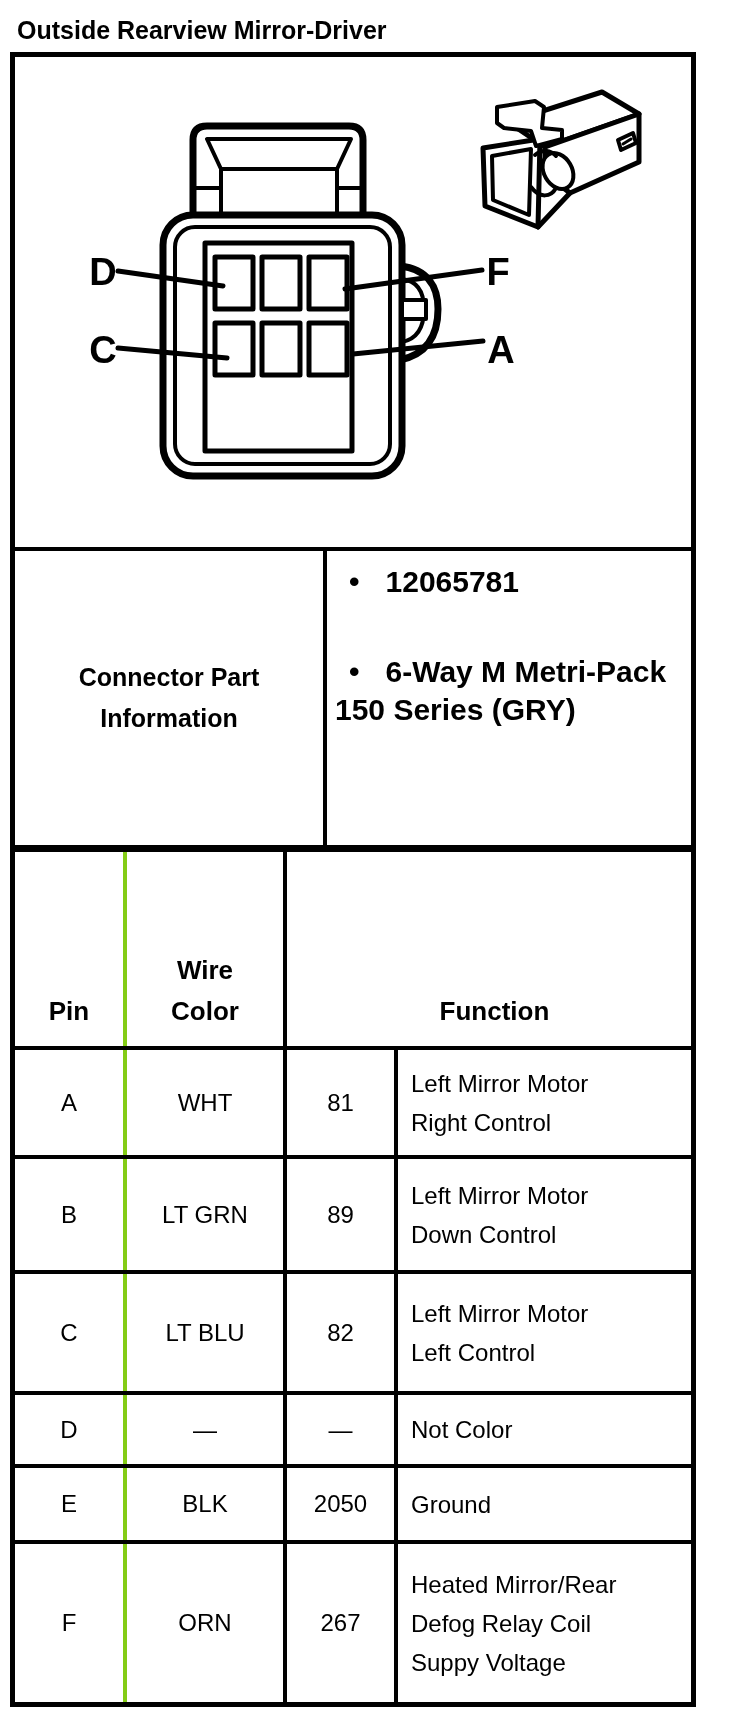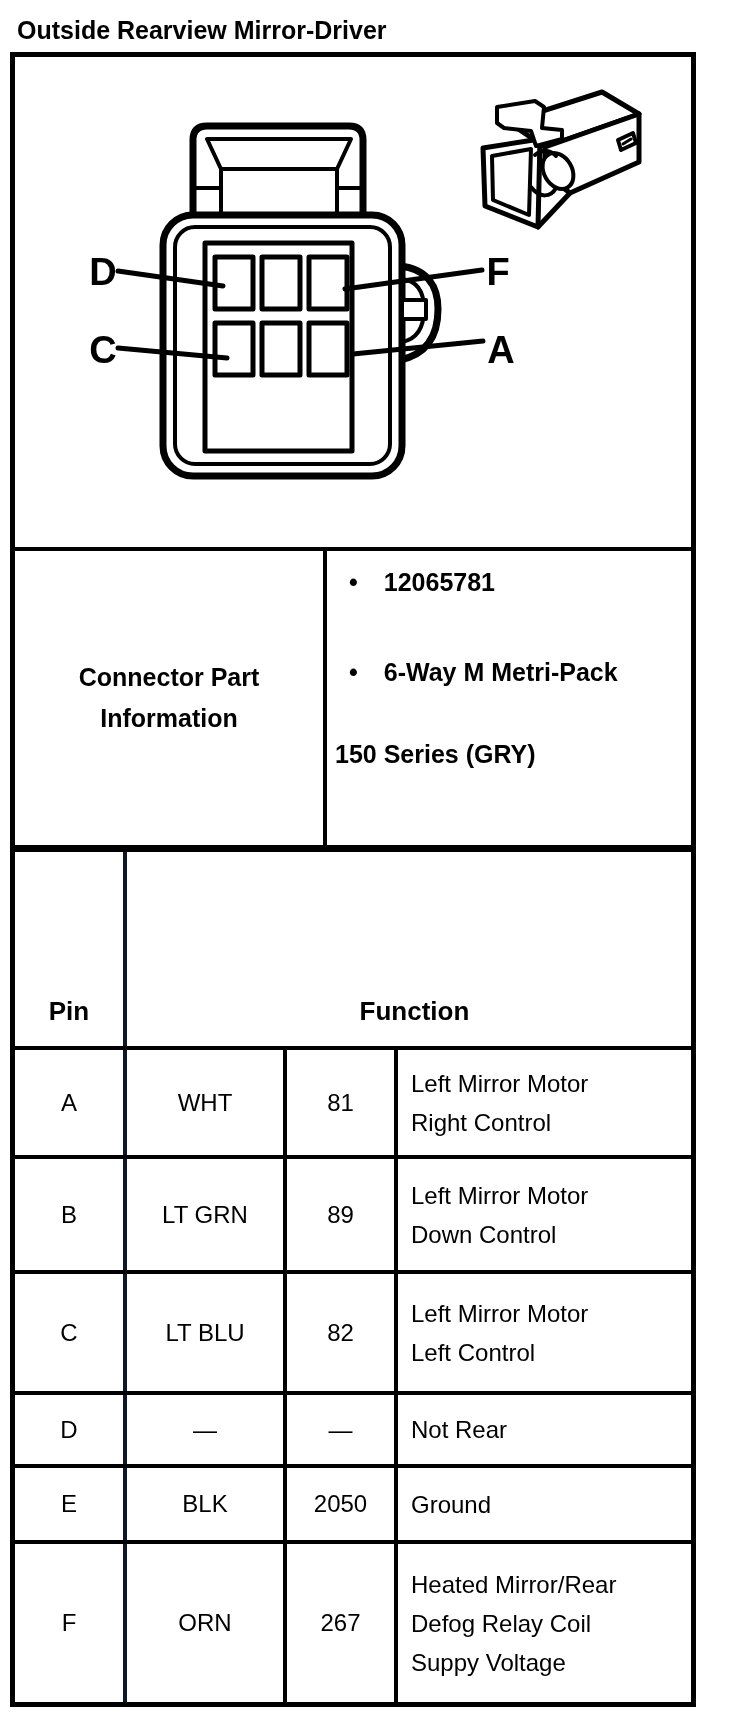--- a/index.html
+++ b/index.html
@@ -20,38 +20,38 @@
   .diagram{height:490px;border-bottom:4px solid #000;}
   .diagram svg{display:block;}
   
   .part-info{height:294px;border-bottom:7px solid #000;display:flex;}
   .pi-left{
     width:268px;border-right:4px solid #000;display:flex;align-items:center;
     justify-content:center;text-align:center;font-weight:bold;font-size:25px;
     line-height:41px;padding:6px 20px;box-sizing:content-box;
   }
   .pi-left > div{width:228px;}
-  .pi-right{flex:1;padding-top:12px;font-weight:bold;font-size:25px;}
+  .pi-right{flex:1;padding-top:12px;font-weight:bold;font-size:30px;}
   .bullet-row{line-height:38px;}
   .bullet-row.second{margin-top:52px;}
   .bullet-glyph{margin-left:22px;}
   .bullet-text{margin-left:26px;}
-  .bullet-cont{margin-left:8px;line-height:38px;margin-top:44px;}
+  .bullet-cont{margin-left:8px;line-height:38px;}
   
   .t-row{display:flex;border-bottom:4px solid #000;}
   .t-row.last{border-bottom:none;}
   .row-header{height:194px;}
   .row-a{height:105px;}
   .row-b{height:111px;}
   .row-c{height:117px;}
   .row-d{height:69px;}
   .row-e{height:72px;}
   .row-f{height:158px;}
   .cell{display:flex;align-items:center;justify-content:center;font-size:24px;}
-  .c-pin{width:108px;border-right:4px solid #0f172a;}
+  .c-pin{width:108px;border-right:4px solid #84cc16;}
   .c-wire{width:156px;border-right:4px solid #000;}
   .c-cir{width:107px;border-right:4px solid #000;}
   .c-fn{flex:1;justify-content:flex-start;padding-left:13px;
         line-height:39px;white-space:pre-line;}
   .row-header .cell{
     align-items:flex-end;padding-bottom:14px;font-weight:bold;font-size:26px;
     line-height:41px;text-align:center;white-space:pre-line;
   }
   .row-header .c-fn{justify-content:center;padding-left:11px;}
 </style>
@@ -141,20 +141,22 @@
       <div class="bullet-row second">
         <span class="bullet-glyph">•</span><span class="bullet-text">6-Way M Metri-Pack</span>
         <div class="bullet-cont">150 Series (GRY)</div>
       </div>
     </div>
   </div>
 
   <div class="pin-table">
     <div class="t-row row-header">
       <div class="cell c-pin">Pin</div>
+      <div class="cell c-wire">Wire
+Color</div>
       <div class="cell c-fn">Function</div>
     </div>
 
     <div class="t-row row-a">
       <div class="cell c-pin">A</div>
       <div class="cell c-wire">WHT</div>
       <div class="cell c-cir">81</div>
       <div class="cell c-fn">Left Mirror Motor
 Right Control</div>
     </div>
@@ -172,21 +174,21 @@
       <div class="cell c-wire">LT BLU</div>
       <div class="cell c-cir">82</div>
       <div class="cell c-fn">Left Mirror Motor
 Left Control</div>
     </div>
 
     <div class="t-row row-d">
       <div class="cell c-pin">D</div>
       <div class="cell c-wire">—</div>
       <div class="cell c-cir">—</div>
-      <div class="cell c-fn">Not Rear</div>
+      <div class="cell c-fn">Not Color</div>
     </div>
 
     <div class="t-row row-e">
       <div class="cell c-pin">E</div>
       <div class="cell c-wire">BLK</div>
       <div class="cell c-cir">2050</div>
       <div class="cell c-fn">Ground</div>
     </div>
 
     <div class="t-row row-f last">

